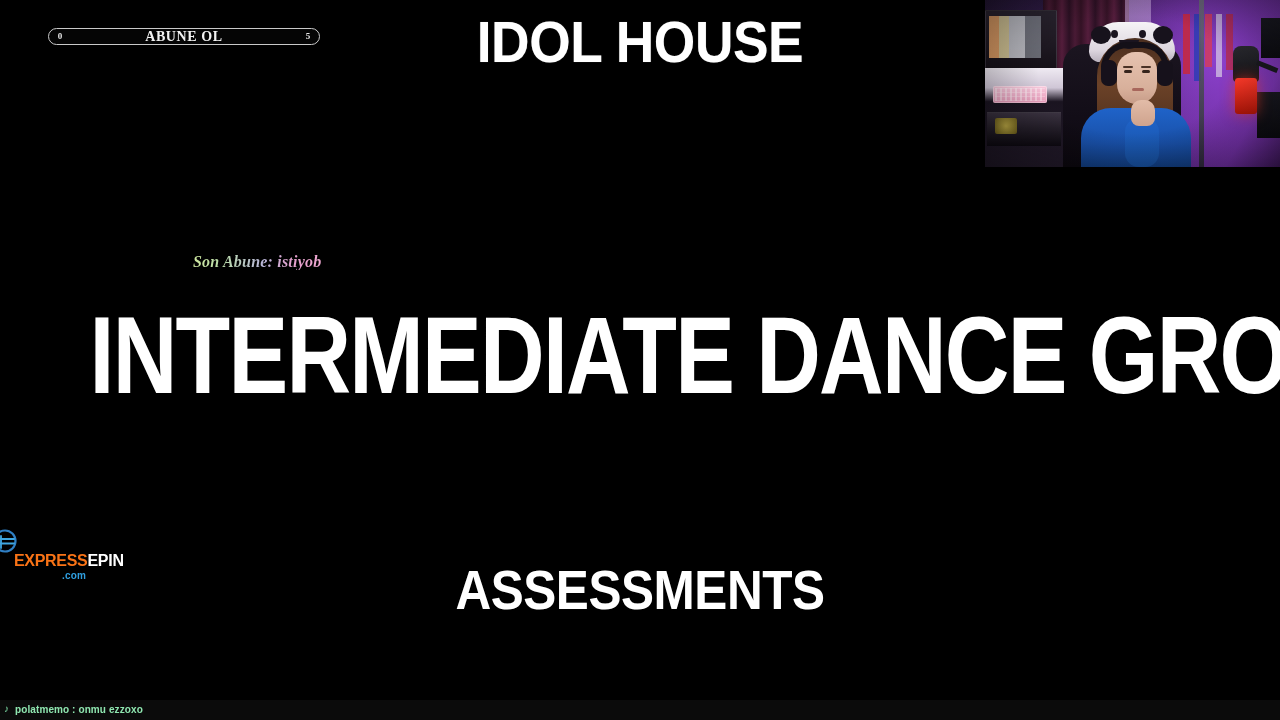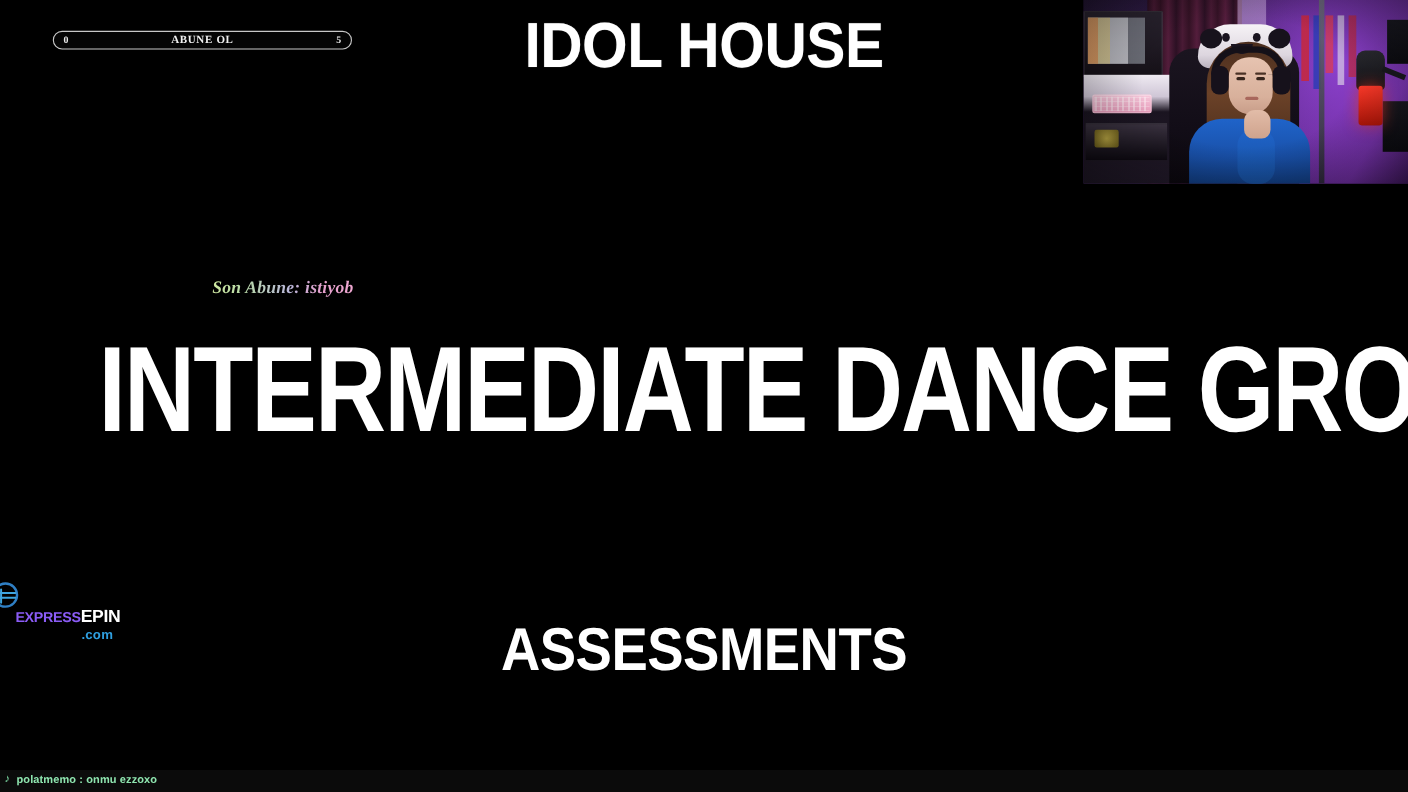--- a/index.html
+++ b/index.html
@@ -48,21 +48,21 @@
     line-height: 1;
     width: 14px;
     text-align: center;
   }
   .sub-pill .pill-label {
     position: absolute;
     left: 0;
     right: 0;
     text-align: center;
     font-family: "Liberation Serif", serif;
-    font-size: 10px;
+    font-size: 14px;
     font-weight: 700;
     letter-spacing: 0.6px;
     color: #f2f2f2;
     pointer-events: none;
   }
   .sub-pill .pill-fill {
     position: absolute;
     left: 1px;
     top: 1px;
     bottom: 1px;
@@ -162,41 +162,40 @@
   .watermark .wm-text {
     position: absolute;
     left: 14px;
     top: 25px;
     line-height: 1;
     white-space: nowrap;
   }
   .wm-express {
     font-family: "Liberation Sans", sans-serif;
     font-weight: 700;
-    font-size: 13px;
+    font-size: 16px;
     letter-spacing: -0.3px;
-    color: #8b5cf6;
+    color: #f97316;
   }
   .wm-epin {
     font-family: "Liberation Sans", sans-serif;
     font-weight: 700;
     font-size: 16px;
     letter-spacing: -0.3px;
     color: #ffffff;
   }
   .wm-com {
     position: absolute;
     left: 62px;
     top: 42px;
     font-family: "Liberation Sans", sans-serif;
     font-weight: 700;
-    font-size: 12px;
+    font-size: 10px;
     letter-spacing: 0.2px;
     color: #2f9fe0;
-    margin-left: 12px;
   }
 
   
   .nowplaying {
     position: absolute;
     left: 0;
     bottom: 0;
     width: 1280px;
     height: 20px;
     background: #0b0b0b;

